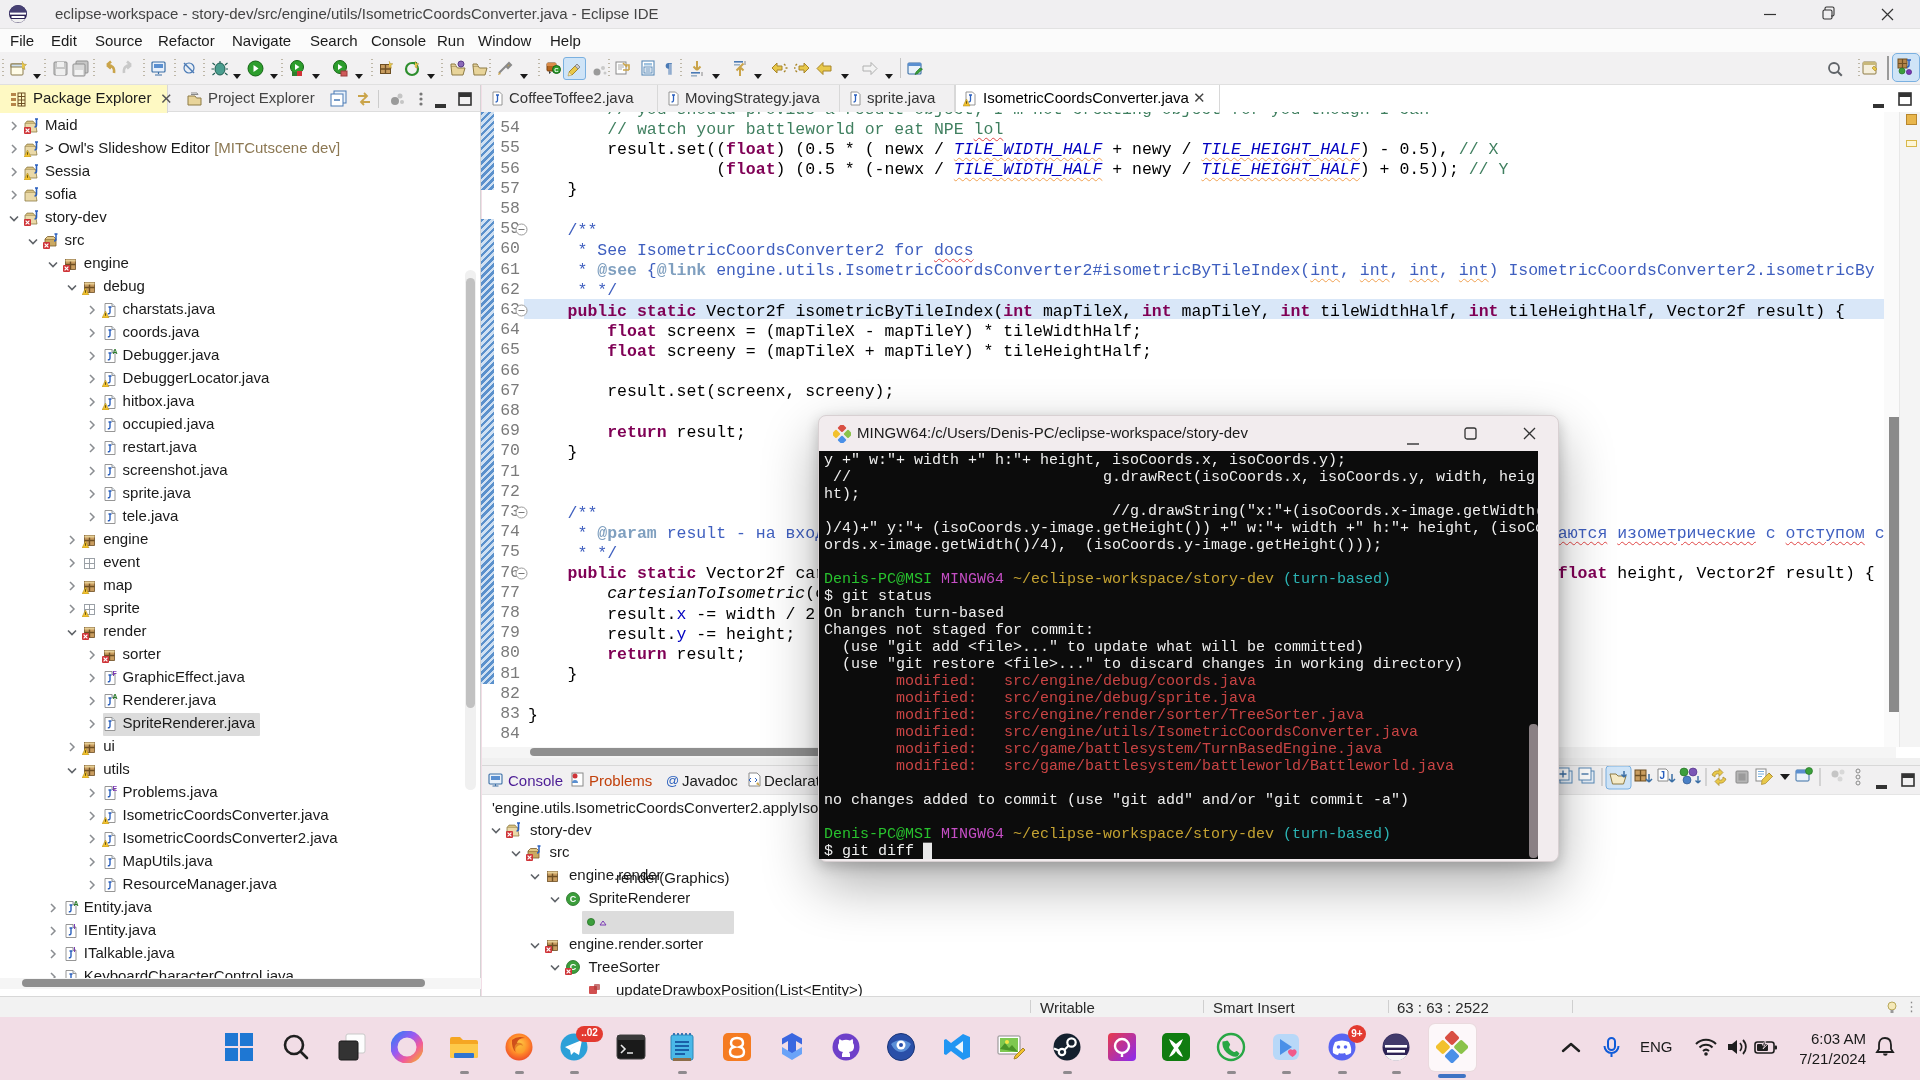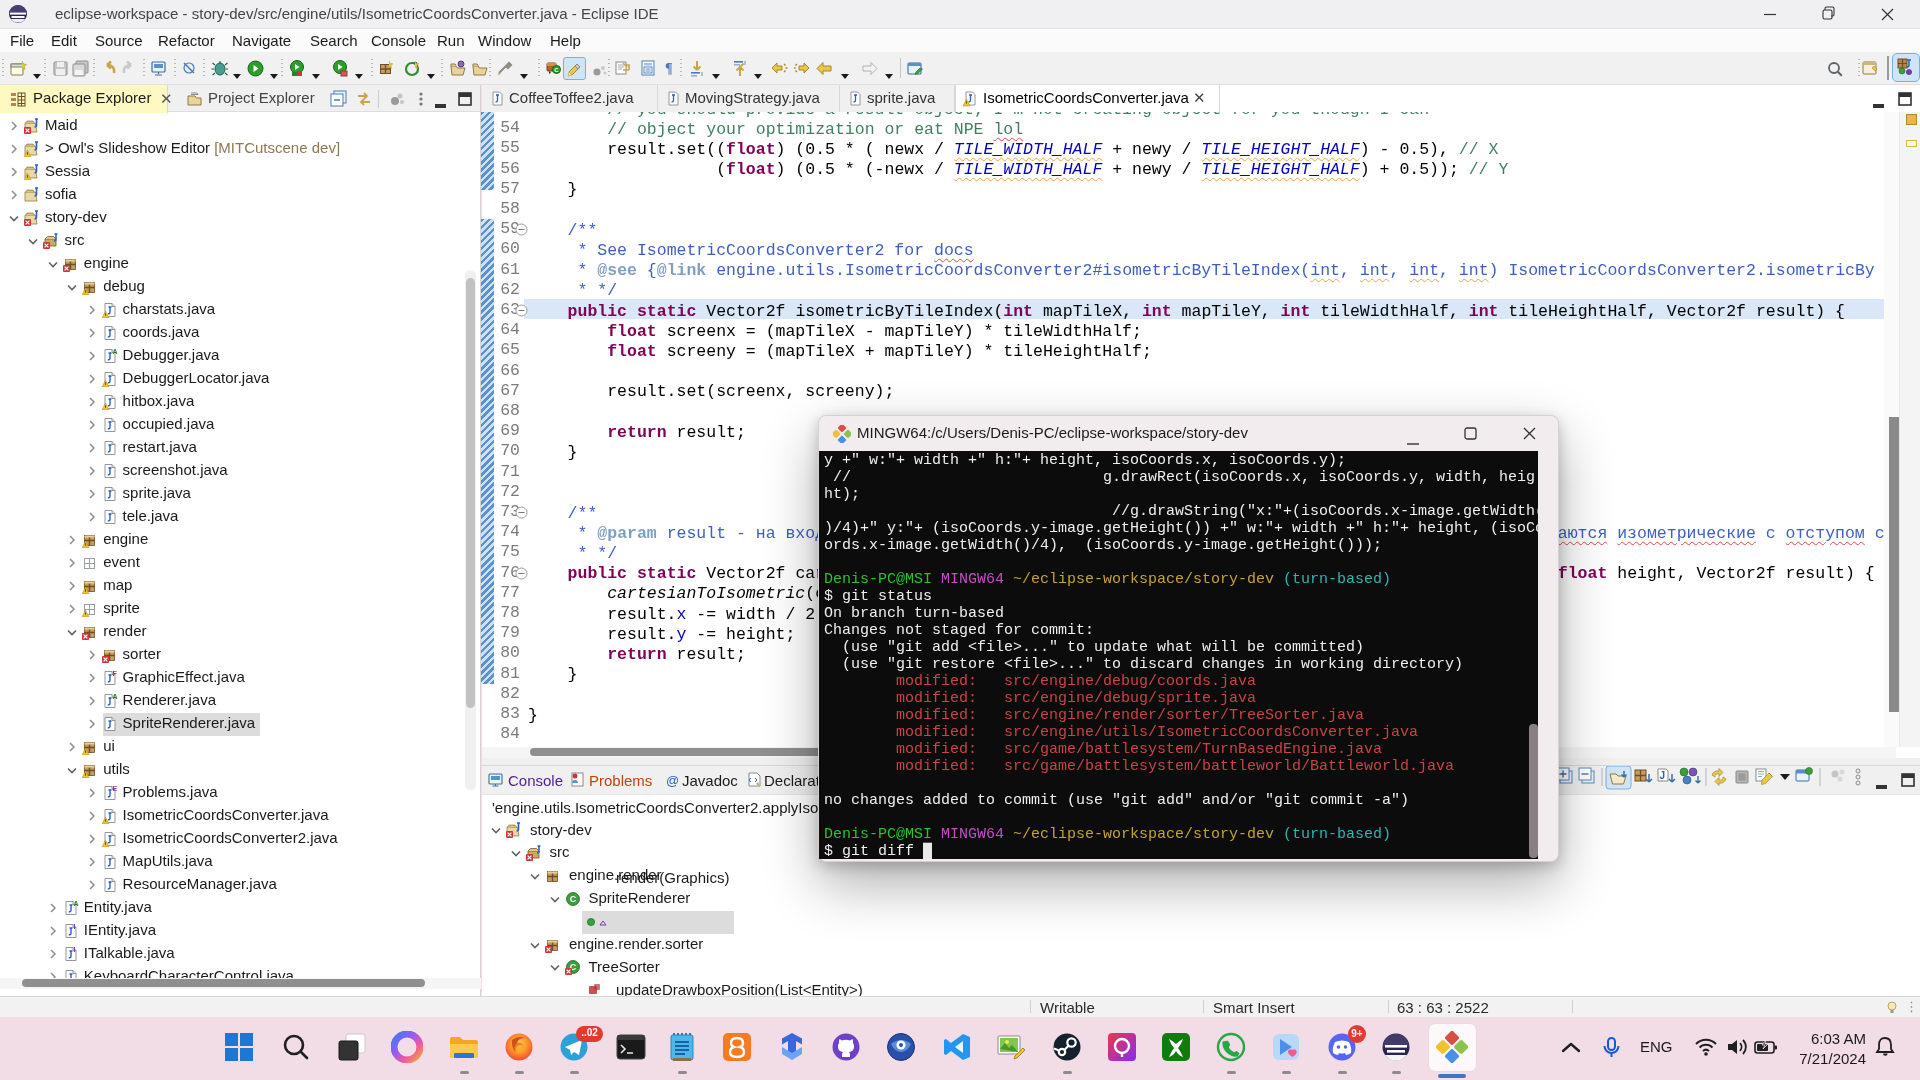--- a/index.html
+++ b/index.html
@@ -788,21 +788,21 @@
 77
 78
 79
 80
 81
 82
 83
 84</pre>
 <div id="codewrap">
     <pre id="code">        <span class="c">// you should provide a result object; I'm not creating object for you though I can</span>
-        <span class="c">// object your optimization or eat NPE </span><span class="c sqr">lol</span>
+        <span class="c">// watch your battleworld or eat NPE </span><span class="c sqr">lol</span>
         result.set((<b class="k">float</b>) (0.5 * ( newx / <i class="cv sqo">TILE_WIDTH_HALF</i> + newy / <i class="cv sqo">TILE_HEIGHT_HALF</i>) - 0.5), <span class="c">// X</span>
                    (<b class="k">float</b>) (0.5 * (-newx / <i class="cv sqo">TILE_WIDTH_HALF</i> + newy / <i class="cv sqo">TILE_HEIGHT_HALF</i>) + 0.5)); <span class="c">// Y</span>
     }
 
     <span class="j">/**</span>
      <span class="j">* See IsometricCoordsConverter2 for </span><span class="j sqr">docs</span>
      <span class="j">* </span><b class="jt">@see</b><span class="j"> {</span><b class="jt">@link</b><span class="j"> engine.utils.IsometricCoordsConverter2#isometricByTileIndex(</span><span class="j sqo">int</span><span class="j">, </span><span class="j sqo">int</span><span class="j">, </span><span class="j sqo">int</span><span class="j">, </span><span class="j sqo">int</span><span class="j">) IsometricCoordsConverter2.isometricBy</span>
      <span class="j">* */</span>
     <b class="k">public</b> <b class="k">static</b> Vector2f isometricByTileIndex(<b class="k">int</b> mapTileX, <b class="k">int</b> mapTileY, <b class="k">int</b> tileWidthHalf, <b class="k">int</b> tileHeightHalf, Vector2f result) {
         <b class="k">float</b> screenx = (mapTileX - mapTileY) * tileWidthHalf;

